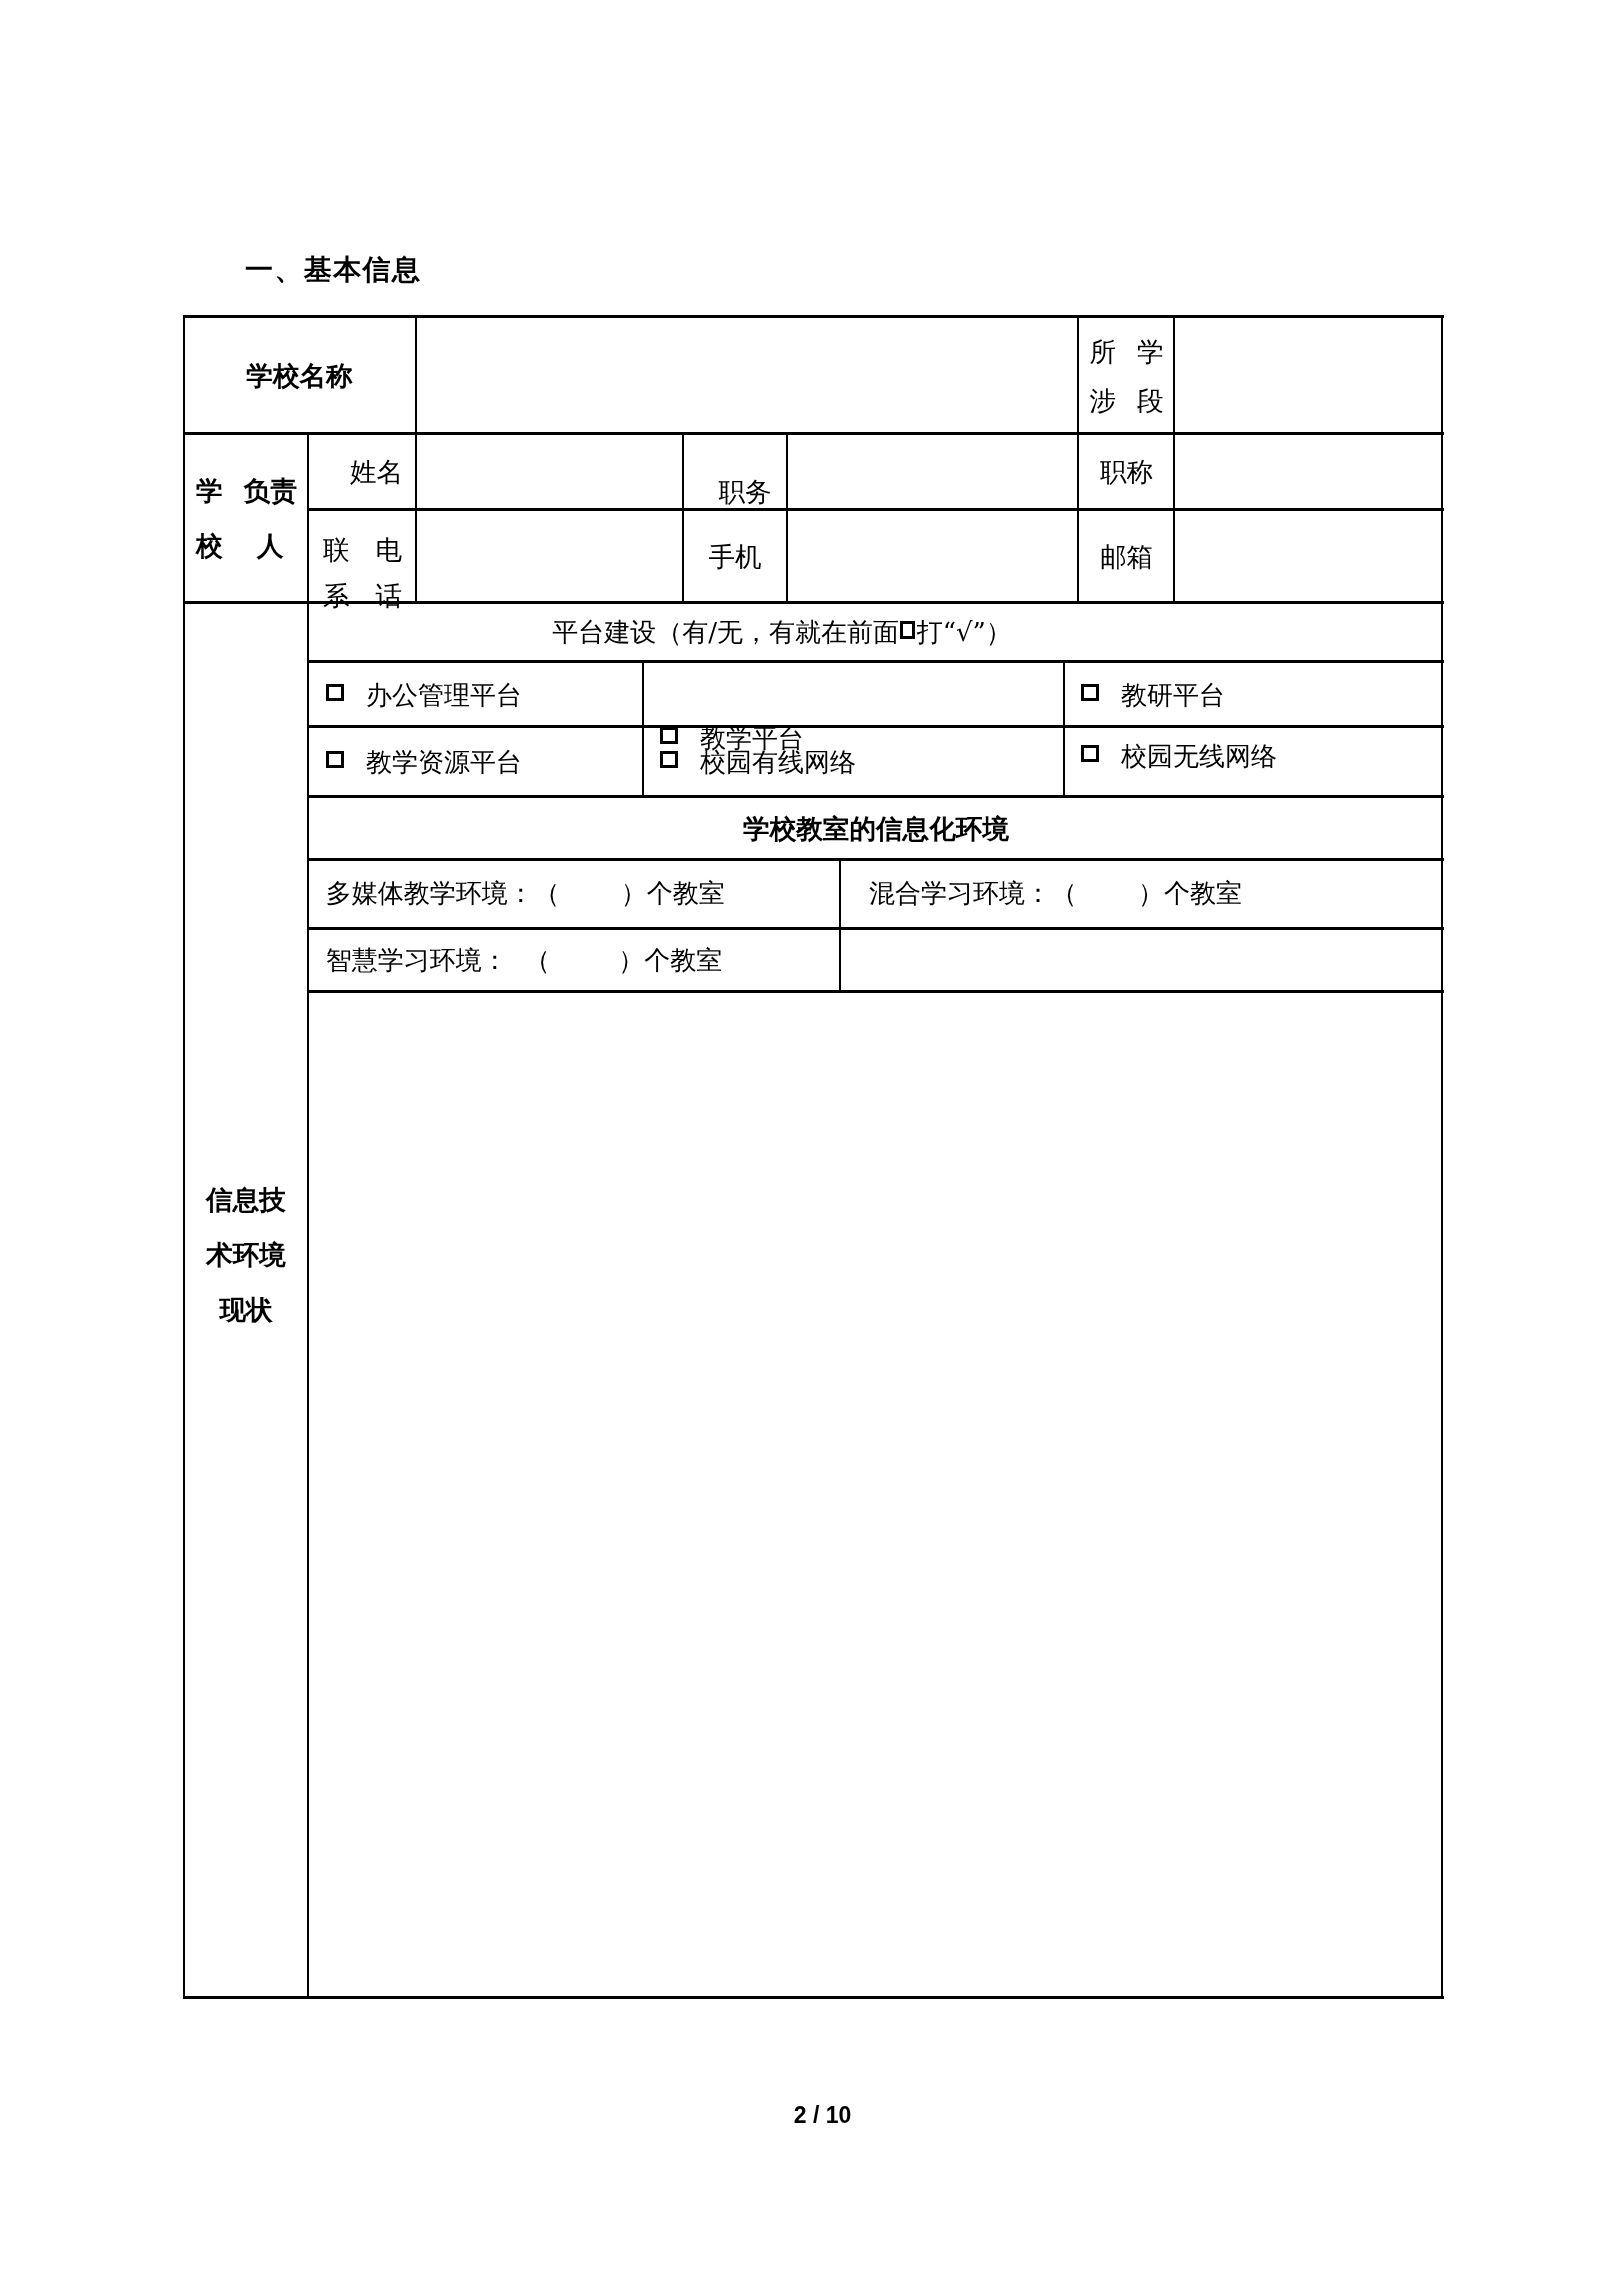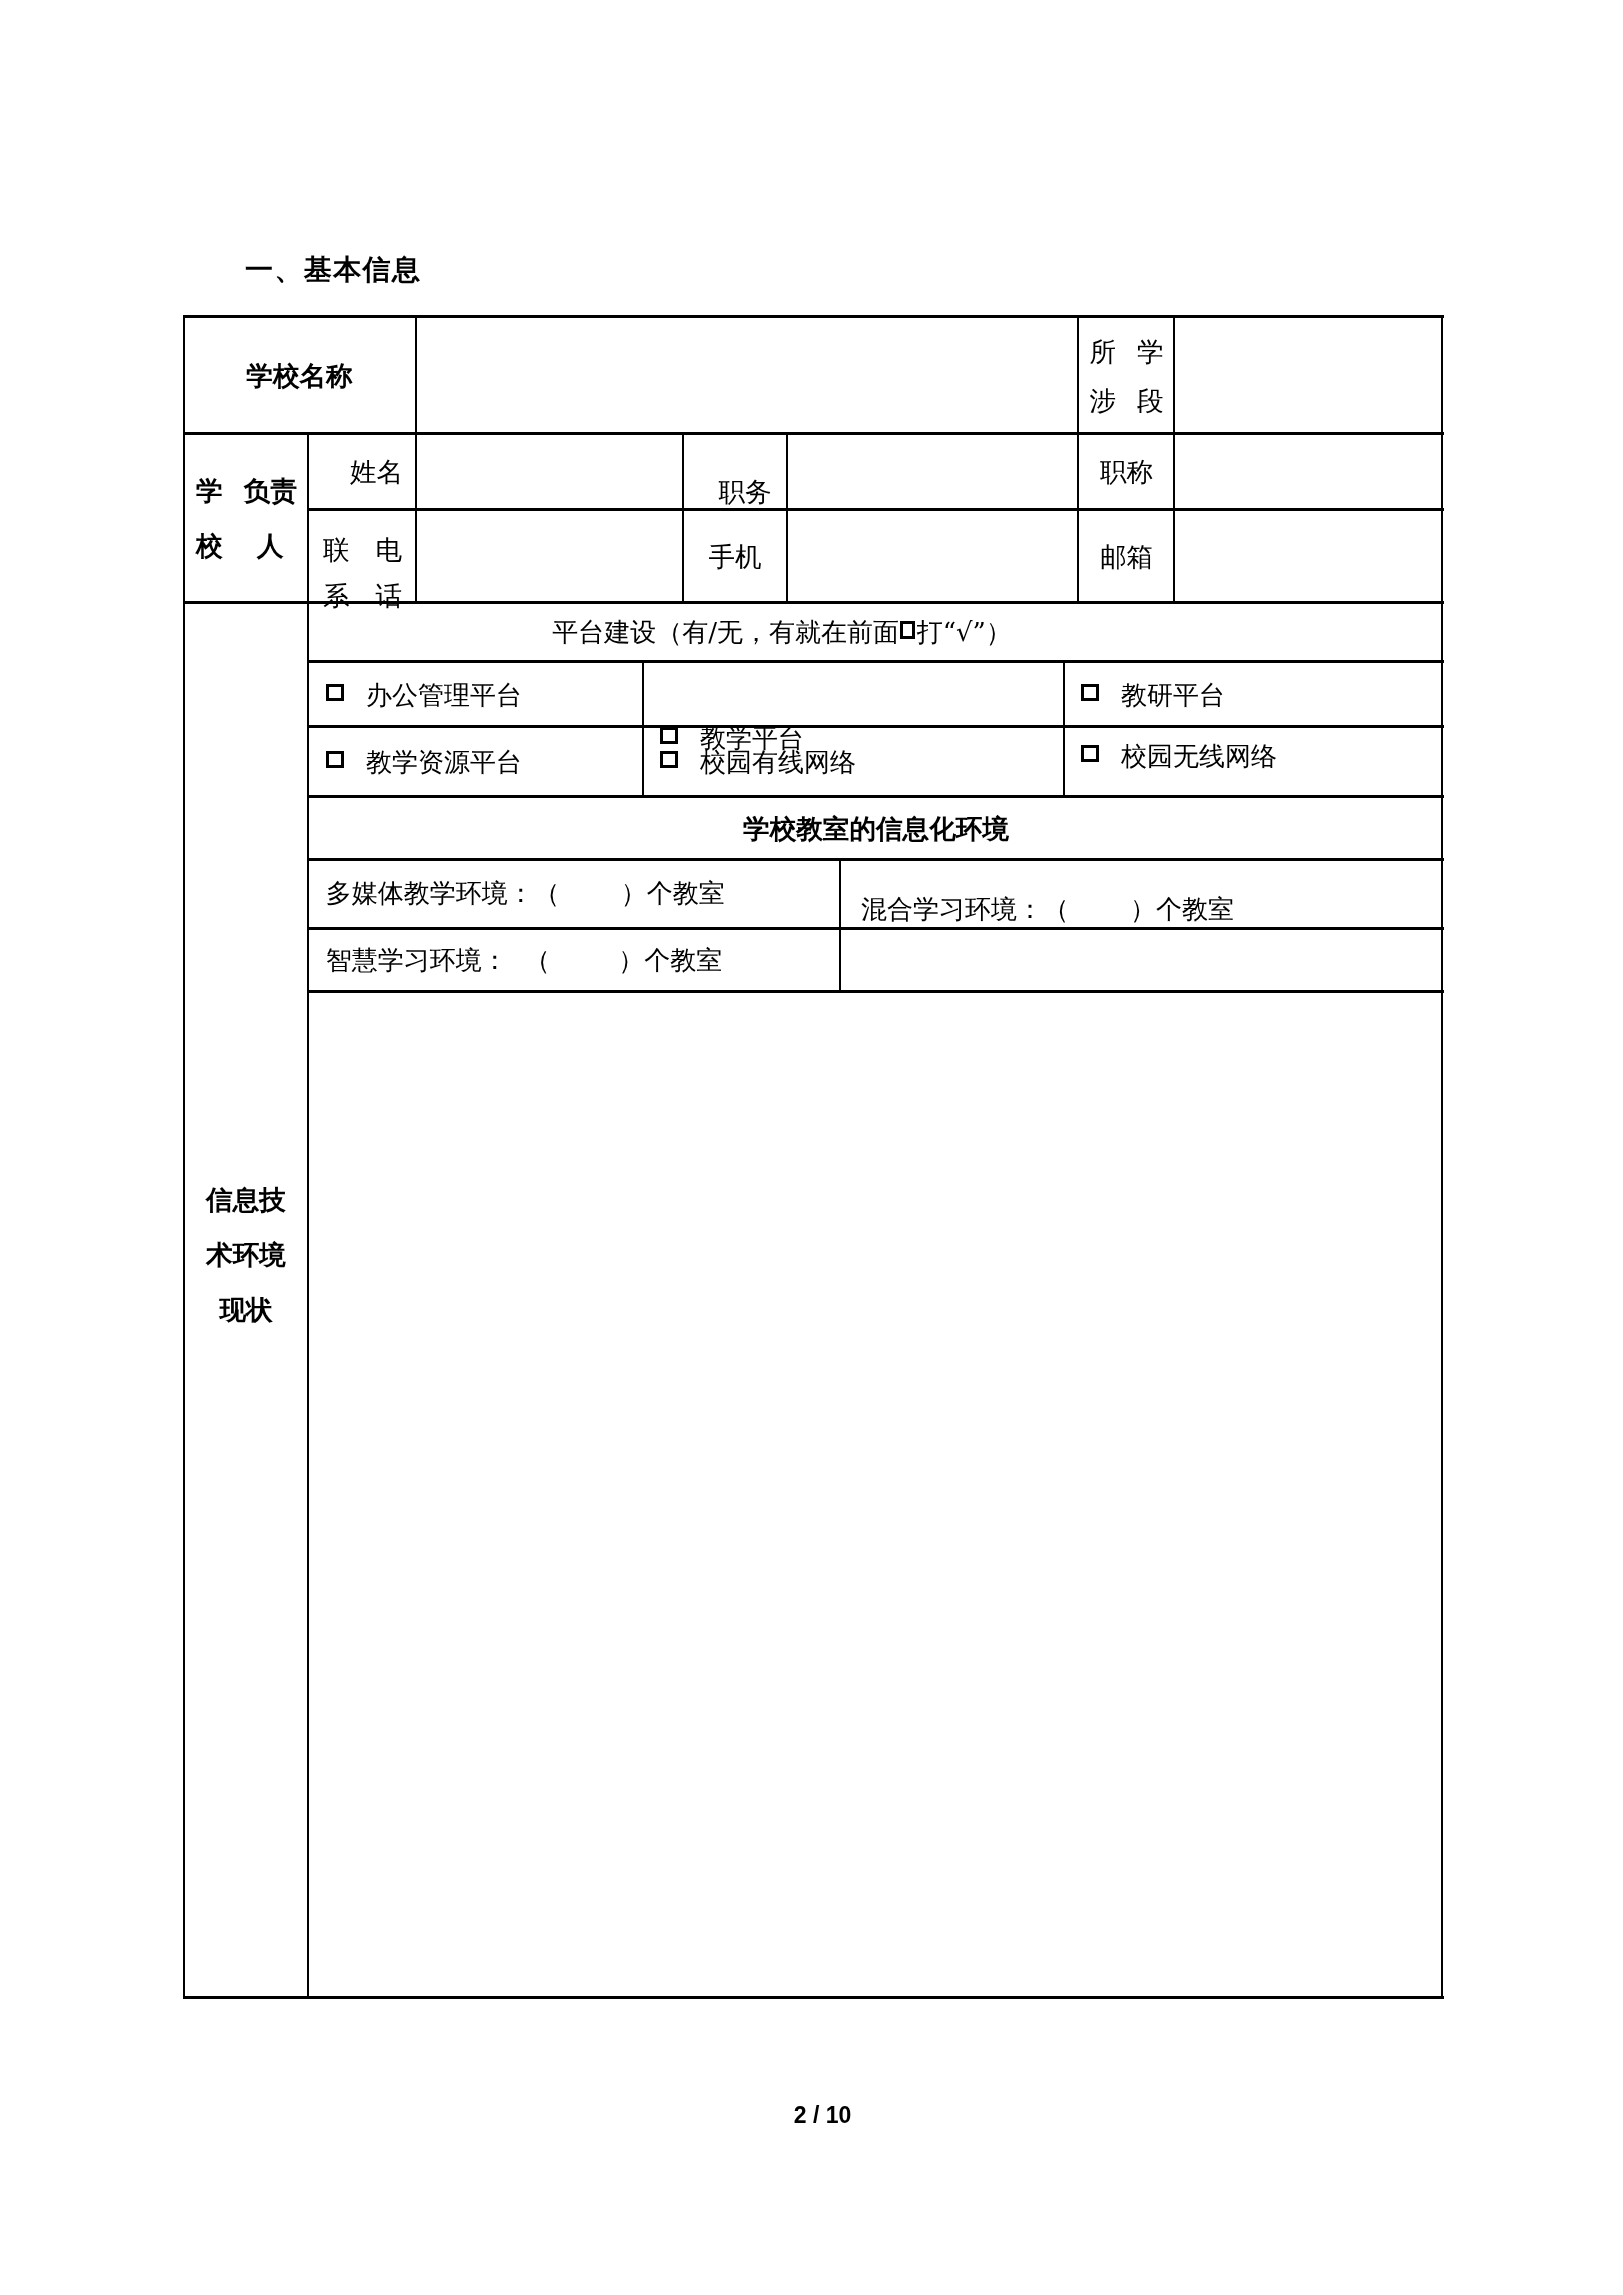--- a/index.html
+++ b/index.html
@@ -133,21 +133,21 @@
 
 <div class="cell lbl bold" style="left:310px; top:798px; width:1132px; height:60px;">
   <span>学校教室的信息化环境</span>
 </div>
 
 <div class="cell serif left" style="left:310px; top:860px; width:529px; height:66px; padding-left:15.7px;">
   <span>多媒体教学环境：（</span>
     <span class="gap"></span>
     <span>）个教室</span>
 </div>
-<div class="cell serif left" style="left:841px; top:860px; width:601px; height:66px; padding-left:20px;align-items:flex-end;">
+<div class="cell serif left" style="left:841px; top:860px; width:601px; height:66px; padding-left:28px;">
   <span>混合学习环境：（</span>
     <span class="gap"></span>
     <span>）个教室</span>
 </div>
 <div class="cell serif left" style="left:310px; top:929px; width:529px; height:61px; padding-left:15.7px;">
   <span style="white-space:pre;">智慧学习环境：  （</span>
     <span class="gap" style="width:68px;"></span>
     <span>）个教室</span>
 </div>
 <div class="field" style="left:841px; top:929px; width:601px; height:61px;"></div>

